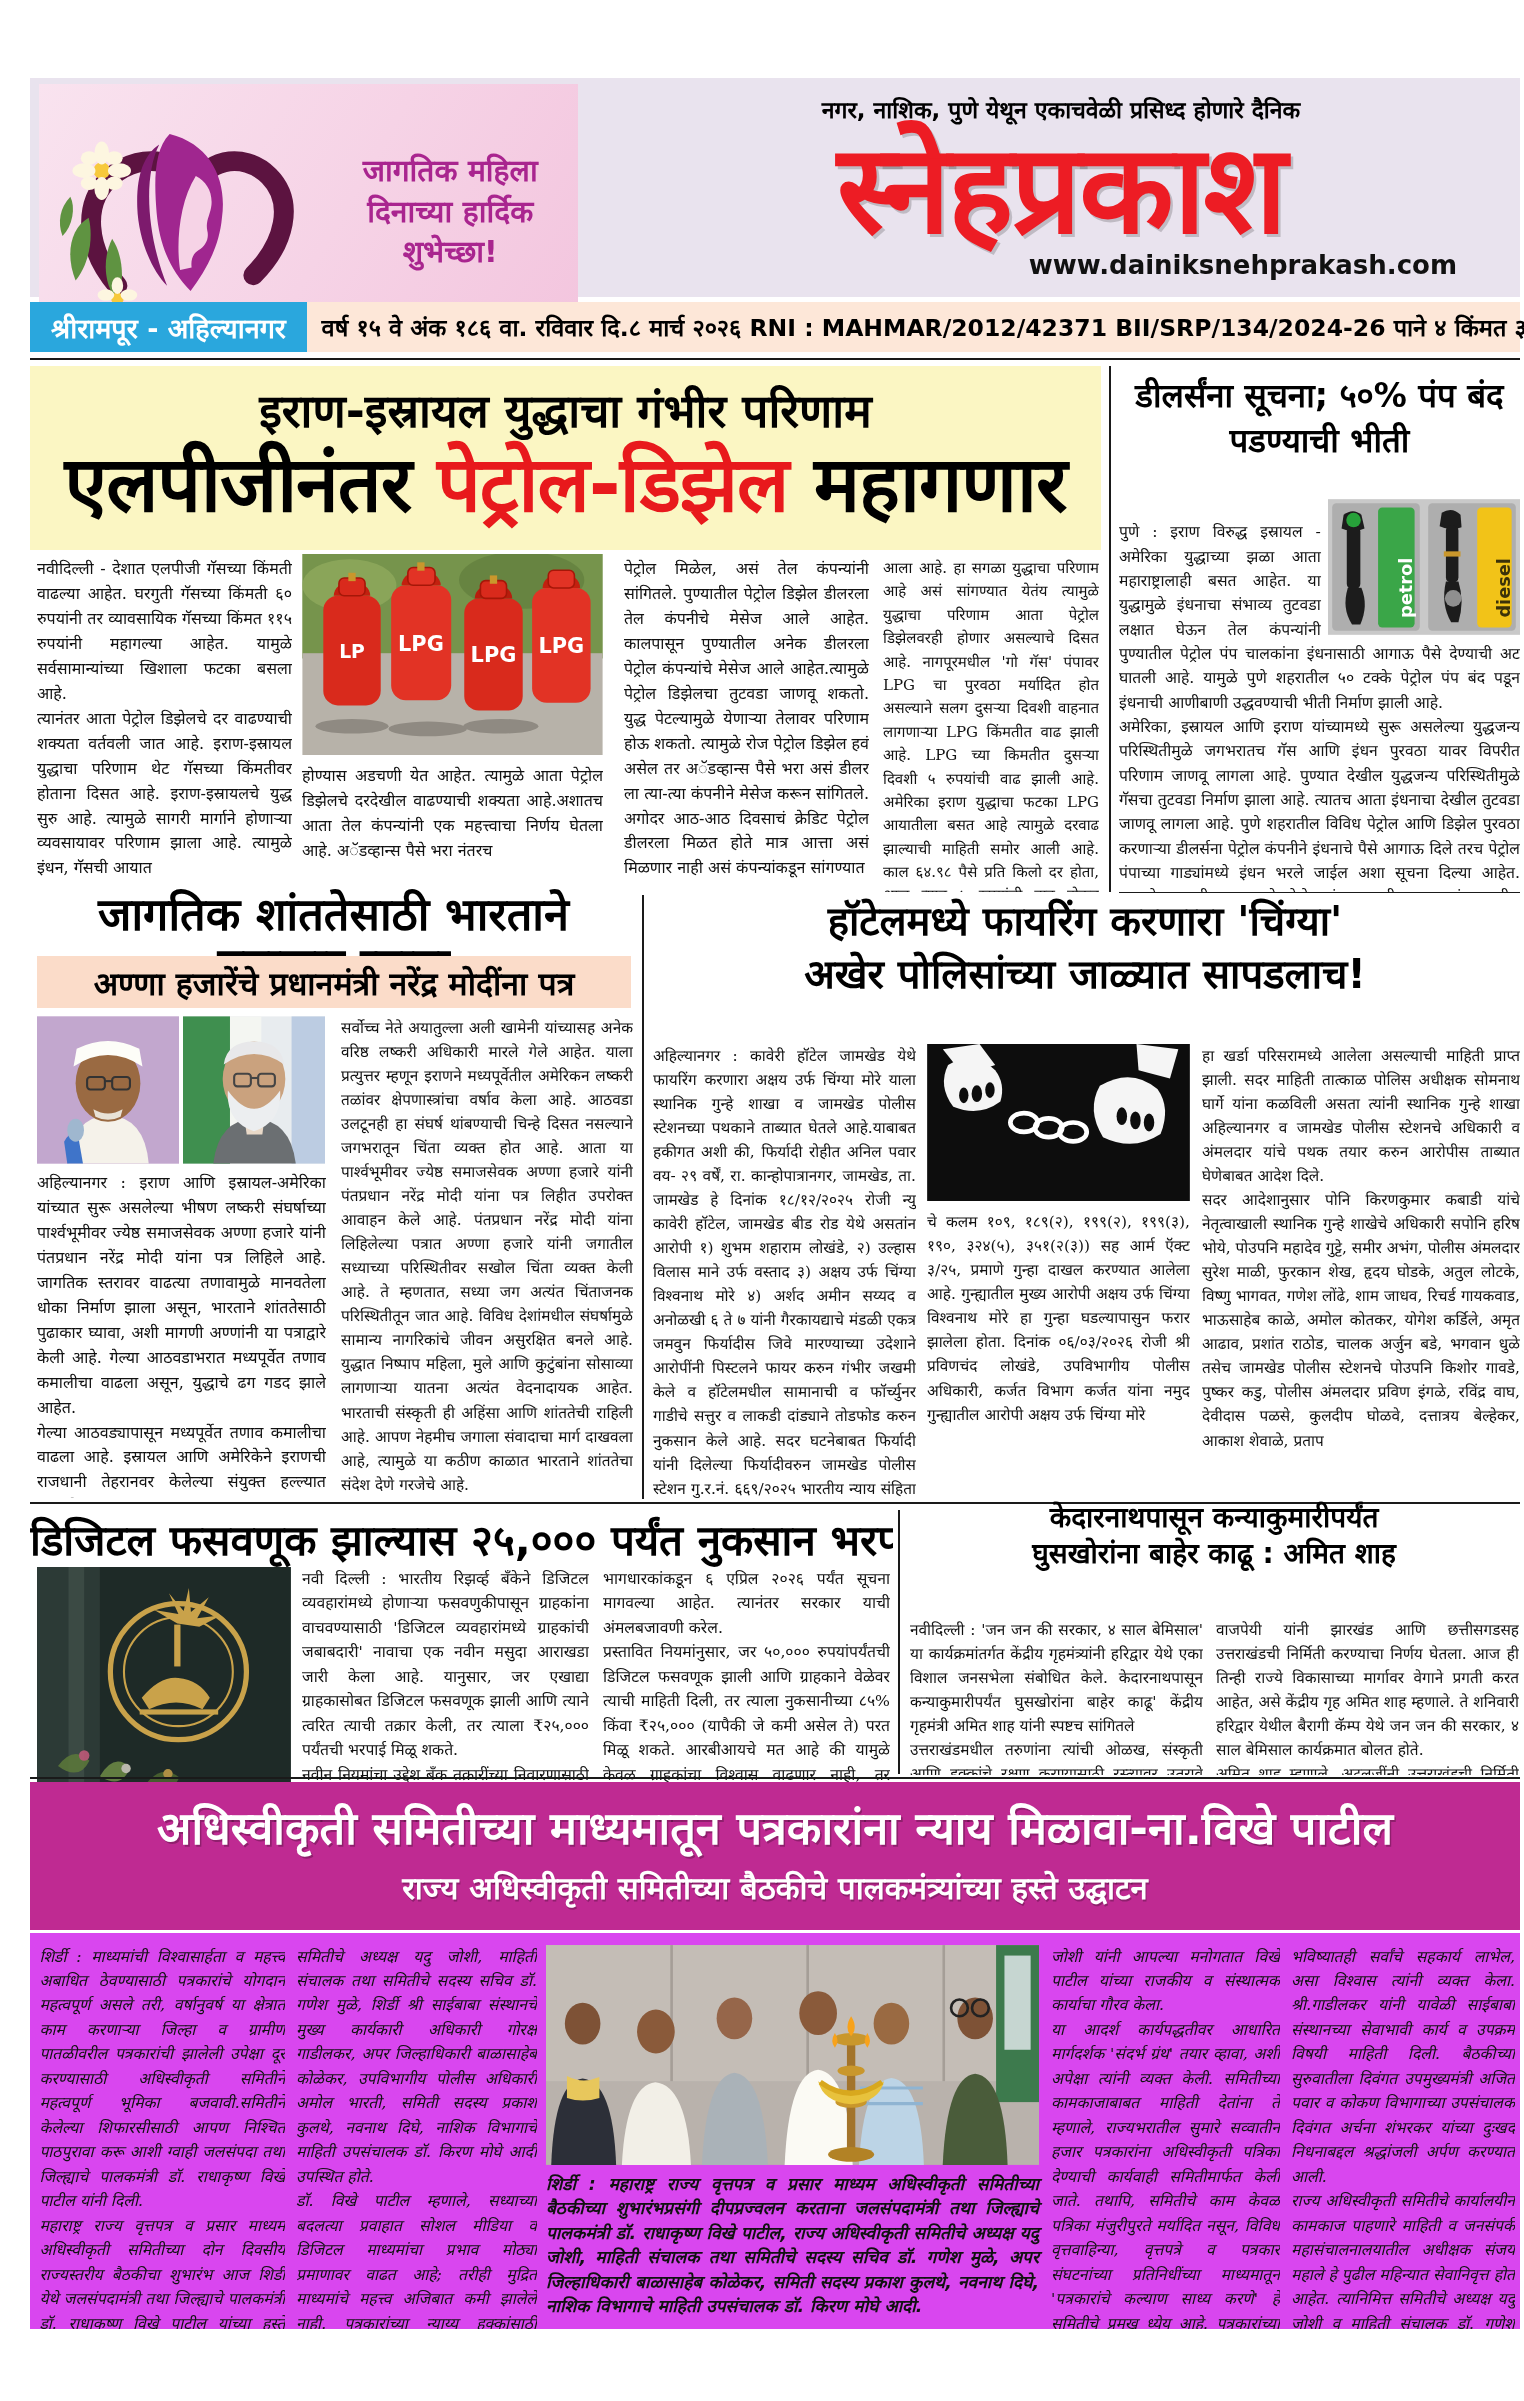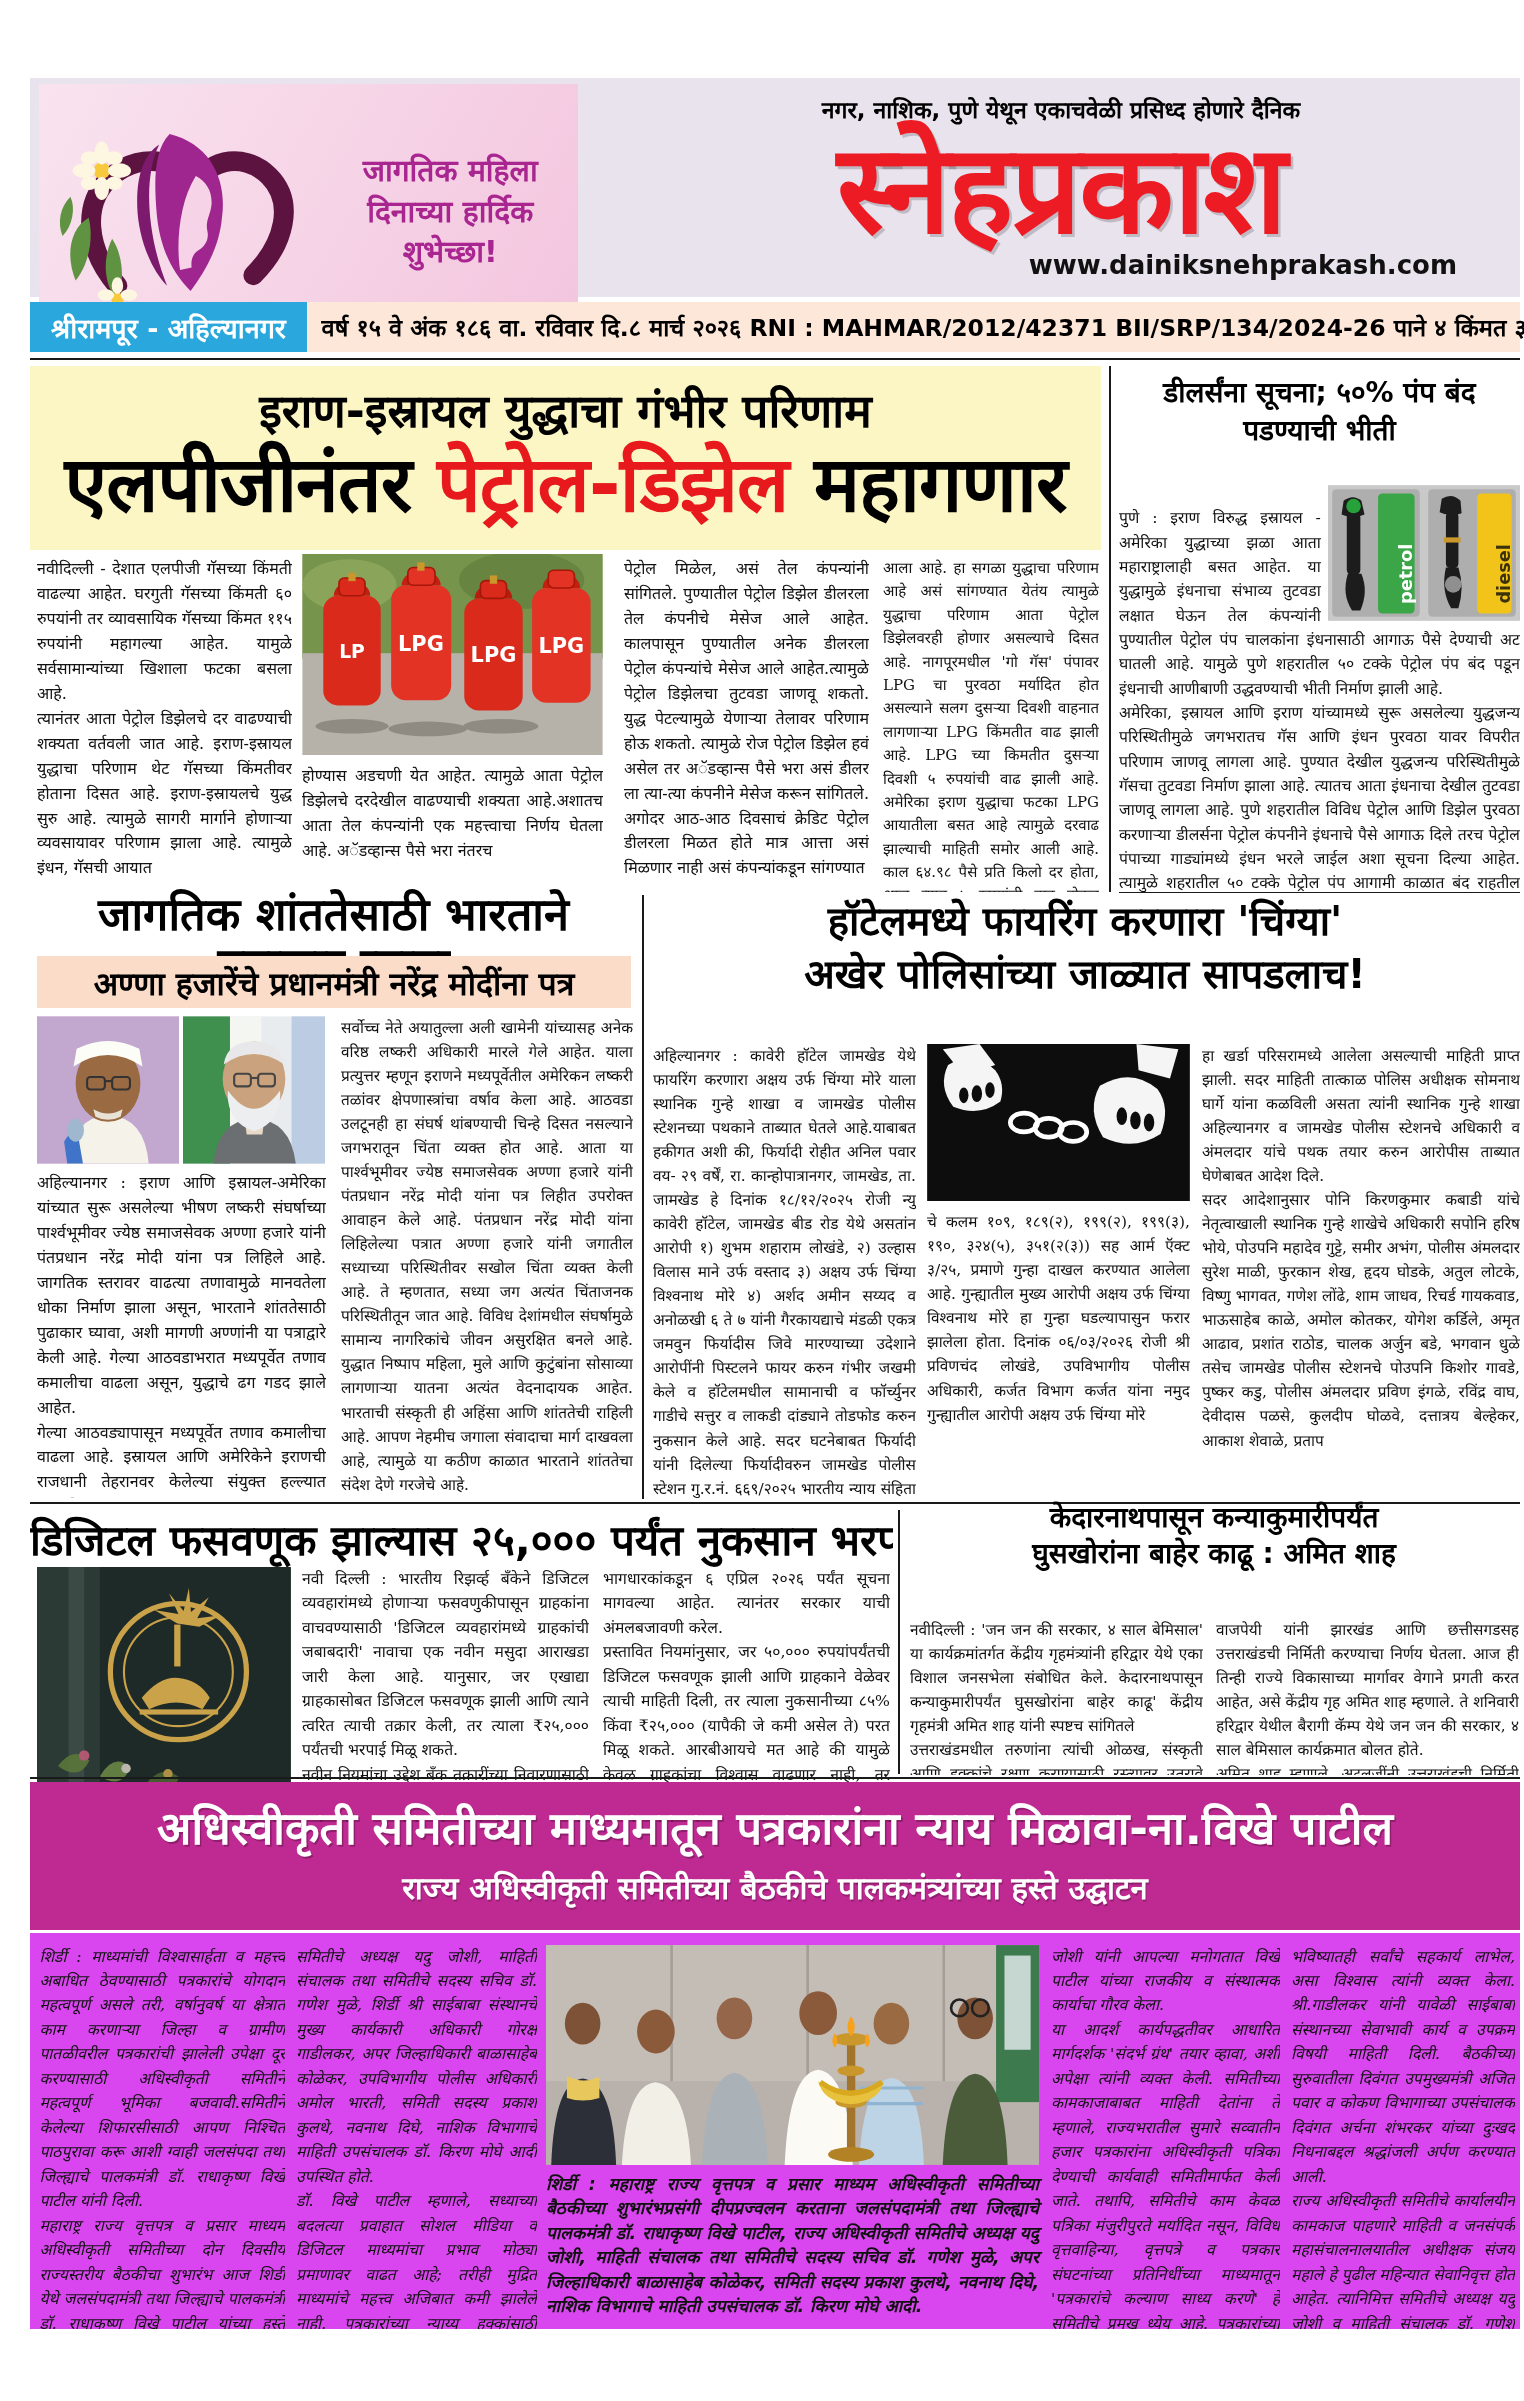--- a/index.html
+++ b/index.html
@@ -34,21 +34,21 @@
   
   .lead-box{top:366px;left:30px;width:1071px;height:184px;background:#fbf6c3;text-align:center;overflow:hidden;}
   .lead-kicker{font-size:46px;margin-top:11.5px;}
   .lead-headline{font-size:77px;line-height:1.05;margin-top:5.2px;letter-spacing:-1px;}
   .red{color:#e8191c;}
   .lead-col{top:557px;height:335px;}
 
   
   .fuel{top:366px;left:1119px;width:401px;height:526px;border-bottom:1.6px solid #1a1a1a;overflow:hidden;}
   .fuel-headline{font-size:48px;line-height:1.15;text-align:center;}
-  .fuel-subhead{font-size:28px;text-align:center;margin-top:6.3px;}
+  .fuel-subhead{font-size:33px;text-align:center;margin-top:6.3px;}
   .fuel-body{font-size:15.7px;line-height:1.55;text-align:justify;margin-top:9.4px;white-space:pre-line;}
   .pump-img{float:right;width:192px;height:136px;margin:3.1px 0 4.2px 7.3px;}
 
   
   .anna-headline{top:890px;left:30px;width:607px;font-size:45px;text-align:center;line-height:1.1;}
   .anna-subbox{top:956px;left:37px;width:594px;height:52px;background:#fbdcc9;display:flex;
      align-items:center;justify-content:center;}
   .anna-subhead{font-size:32px;}
   .photo-row{top:1016px;left:37px;width:290px;height:148px;display:flex;gap:4.2px;}
 

